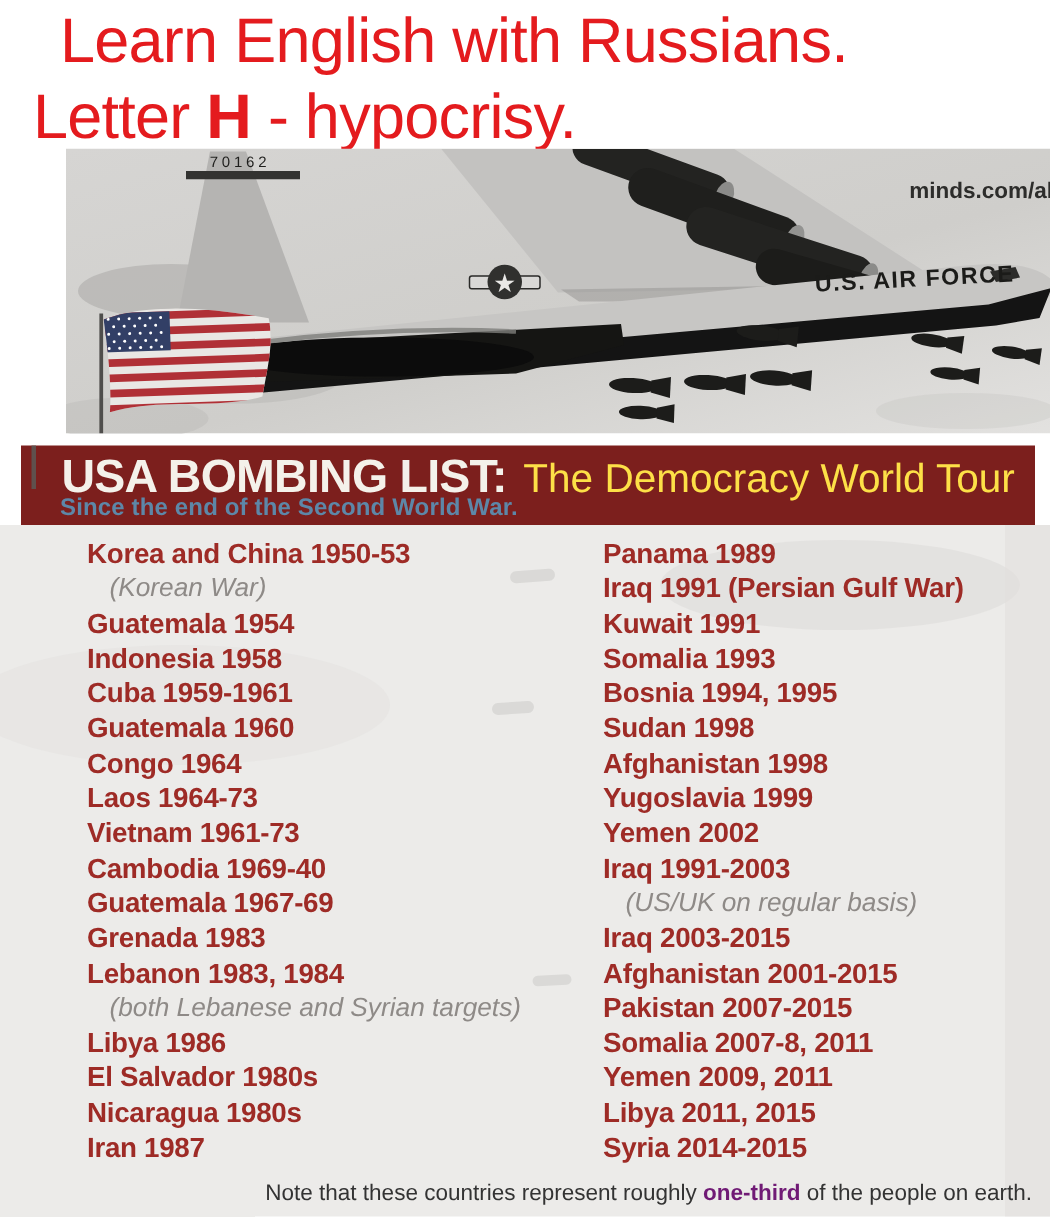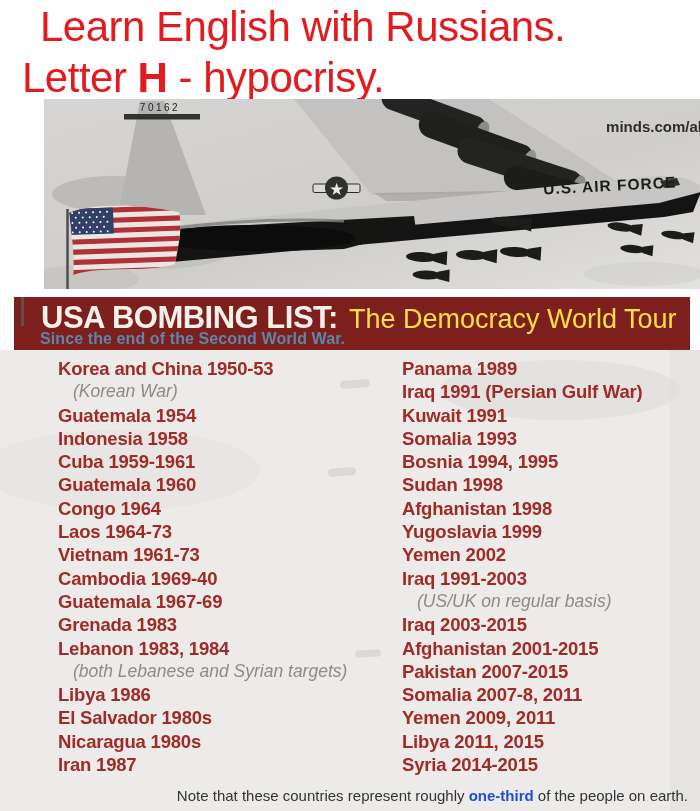--- a/index.html
+++ b/index.html
@@ -46,21 +46,21 @@
   .row.entry{
     color:var(--list-red,#9e2b26);font-weight:700;font-size:18.5px;letter-spacing:-0.2px;
   }
   .row.annotation{
     color:var(--annotation-gray,#8e8a87);font-weight:400;font-size:17.5px;padding-left:15px;letter-spacing:0;font-style:italic;
   }
   .footer-note{
     position:absolute;right:12px;bottom:7px;
     color:var(--note-gray,#333);font-size:15px;letter-spacing:0;white-space:nowrap;
   }
-  .footer-note b{font-weight:700;color:#1d4ed8;}
+  .footer-note b{font-weight:700;color:#701a75;}
 </style>
 </head>
 <body>
 
 <div class="page">
 
   <div class="headline">
     <div class="hl hl1">Learn English with Russians.</div>
     <div class="hl hl2"><span>Letter </span><b>H</b><span> - hypocrisy.</span></div>
   </div>

